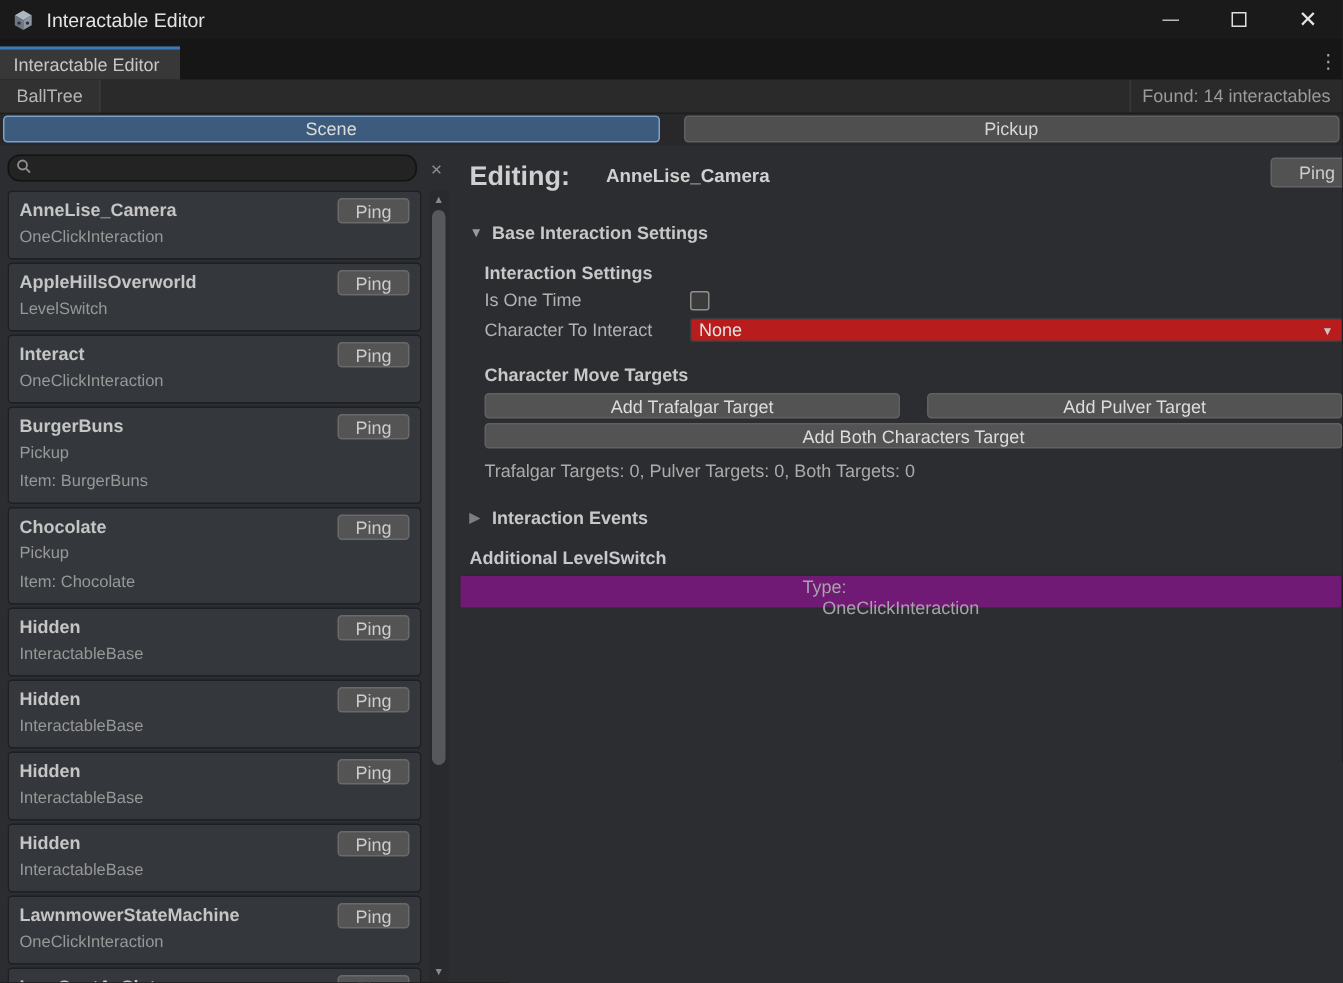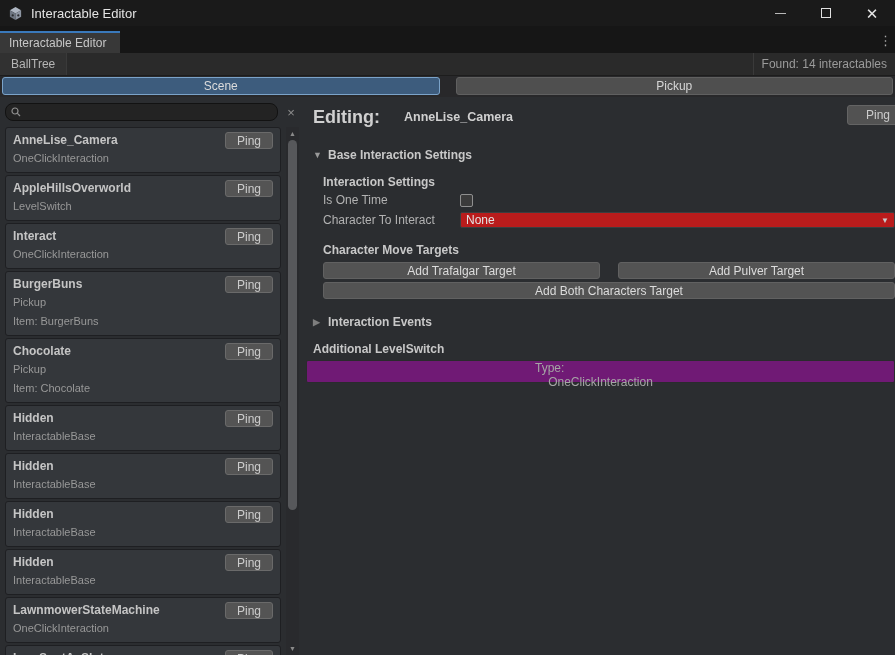--- a/index.html
+++ b/index.html
@@ -262,20 +262,21 @@
         <div class="sec-header">Character Move Targets</div>
 
         <div class="btn-row">
           <button class="add-btn">Add Trafalgar Target</button>
           <button class="add-btn">Add Pulver Target</button>
         </div>
         <div class="both-row">
           <button class="add-btn">Add Both Characters Target</button>
         </div>
 
+        <div class="summary">Trafalgar Targets: 0, Pulver Targets: 0, Both Targets: 0</div>
       </div>
 
       <div class="foldout fold2">
         <span class="fold-arrow" style="color:#7e7e7e;">▶</span>
         <span>Interaction Events</span>
       </div>
 
       <div class="add-header">Additional LevelSwitch</div>
 
       <div class="type-box">

